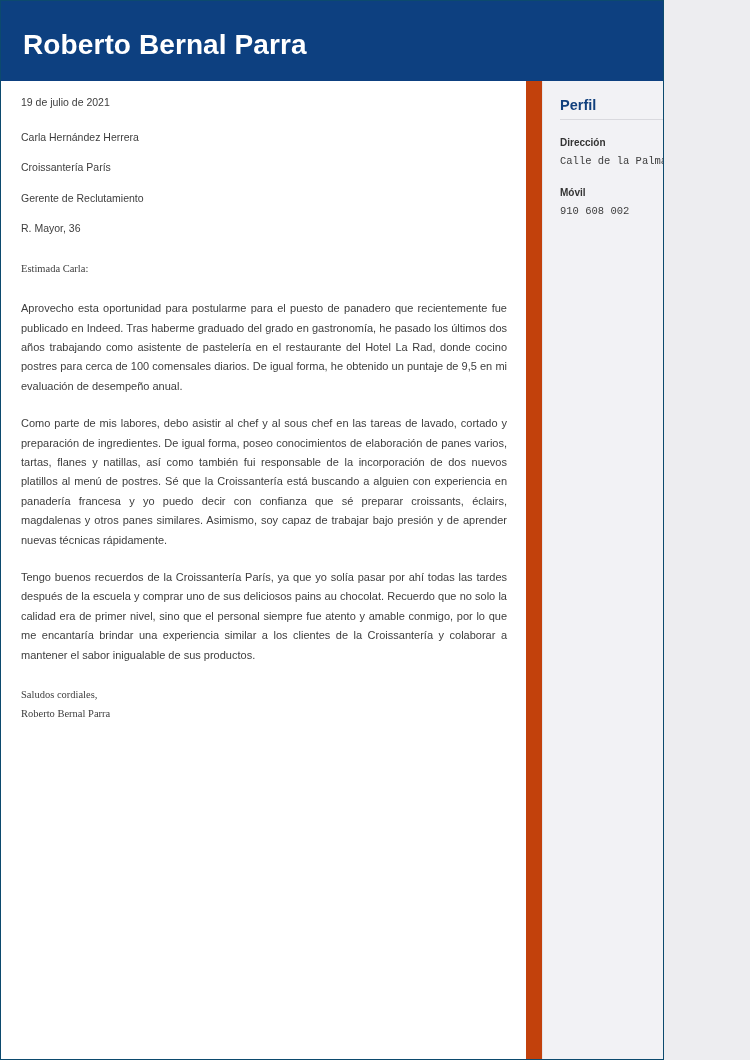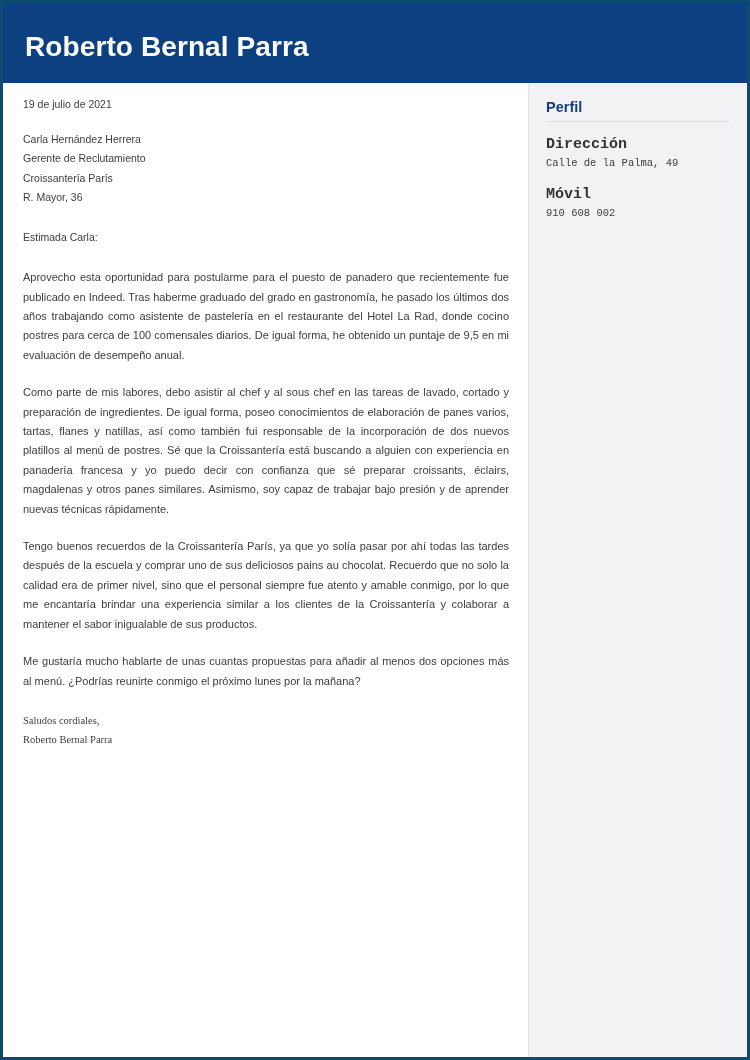--- a/index.html
+++ b/index.html
@@ -10,25 +10,25 @@
   body {
     width: 750px;
     height: 1060px;
     background: #ededf0;
     font-family: "Liberation Sans", sans-serif;
     -webkit-font-smoothing: antialiased;
   }
 
   .page {
     position: relative;
-    width: 750px;
+    width: 664px;
     height: 1060px;
     box-sizing: border-box;
     background: #c2410c;
-    border: 3px solid #0c4a6e;
+    border: 1px solid #0c4a6e;
     overflow: hidden;
   }
 
   
   .header {
     position: absolute;
     left: 0;
     top: 0;
     width: 750px;
     height: 80px;
@@ -49,20 +49,21 @@
 
   
   .content {
     position: absolute;
     left: 0;
     top: 80px;
     width: 750px;
     bottom: 0;
     display: flex;
     align-items: stretch;
+    gap: 16px;
   }
 
   .main {
     width: 525px;
     box-sizing: border-box;
     padding: 14px 19px 0 20px;
     background: #ffffff;
   }
 
   .sidebar {
@@ -82,27 +83,29 @@
   }
 
   .recipient {
     margin: 0 0 21px 0;
   }
   .recipient div {
     font-size: 10.5px;
     color: #3d3d3d;
     line-height: 19.3px;
     white-space: nowrap;
+    margin-top: 11px;
   }
 
   .salutation {
     font-size: 10.5px;
     color: #3d3d3d;
     line-height: 19px;
     margin: 0 0 21px 0;
+    font-family: Liberation Serif, serif;
   }
 
   .para {
     font-size: 11px;
     color: #3d3d3d;
     line-height: 19.4px;
     text-align: justify;
     margin: 0 0 18px 0;
   }
   .para:last-of-type {
@@ -129,25 +132,24 @@
   }
   .sb-rule {
     height: 1px;
     background: #d9d9de;
     margin: 0 0 13px 0;
   }
   .sb-group {
     margin: 0 0 12px 0;
   }
   .sb-label {
-    font-size: 15px;
+    font-size: 10px;
     font-weight: bold;
     color: #333333;
     line-height: 19px;
-    font-family: Liberation Mono, monospace;
   }
   .sb-value {
     font-size: 10.5px;
     color: #3d3d3d;
     line-height: 19px;
     font-family: Liberation Mono, monospace;
   }
 </style>
 </head>
 <body>
@@ -159,31 +161,30 @@
   </div>
 
   <div class="content">
 
     <div class="main">
 
       <p class="date">19 de julio de 2021</p>
 
       <div class="recipient">
         <div>Carla Hernández Herrera</div>
+        <div>Croissantería París</div>
         <div>Gerente de Reclutamiento</div>
-        <div>Croissantería París</div>
         <div>R. Mayor, 36</div>
       </div>
 
       <p class="salutation">Estimada Carla:</p>
 
       <p class="para">Aprovecho esta oportunidad para postularme para el puesto de panadero que recientemente fue publicado en Indeed. Tras haberme graduado del grado en gastronomía, he pasado los últimos dos años trabajando como asistente de pastelería en el restaurante del Hotel La Rad, donde cocino postres para cerca de 100 comensales diarios. De igual forma, he obtenido un puntaje de 9,5 en mi evaluación de desempeño anual.</p>
       <p class="para">Como parte de mis labores, debo asistir al chef y al sous chef en las tareas de lavado, cortado y preparación de ingredientes. De igual forma, poseo conocimientos de elaboración de panes varios, tartas, flanes y natillas, así como también fui responsable de la incorporación de dos nuevos platillos al menú de postres. Sé que la Croissantería está buscando a alguien con experiencia en panadería francesa y yo puedo decir con confianza que sé preparar croissants, éclairs, magdalenas y otros panes similares. Asimismo, soy capaz de trabajar bajo presión y de aprender nuevas técnicas rápidamente.</p>
       <p class="para">Tengo buenos recuerdos de la Croissantería París, ya que yo solía pasar por ahí todas las tardes después de la escuela y comprar uno de sus deliciosos pains au chocolat. Recuerdo que no solo la calidad era de primer nivel, sino que el personal siempre fue atento y amable conmigo, por lo que me encantaría brindar una experiencia similar a los clientes de la Croissantería y colaborar a mantener el sabor inigualable de sus productos.</p>
-      <p class="para">Me gustaría mucho hablarte de unas cuantas propuestas para añadir al menos dos opciones más al menú. ¿Podrías reunirte conmigo el próximo lunes por la mañana?</p>
 
       <div class="closing">
         <div>Saludos cordiales,</div>
         <div>Roberto Bernal Parra</div>
       </div>
 
     </div>
 
     <div class="sidebar">
 

